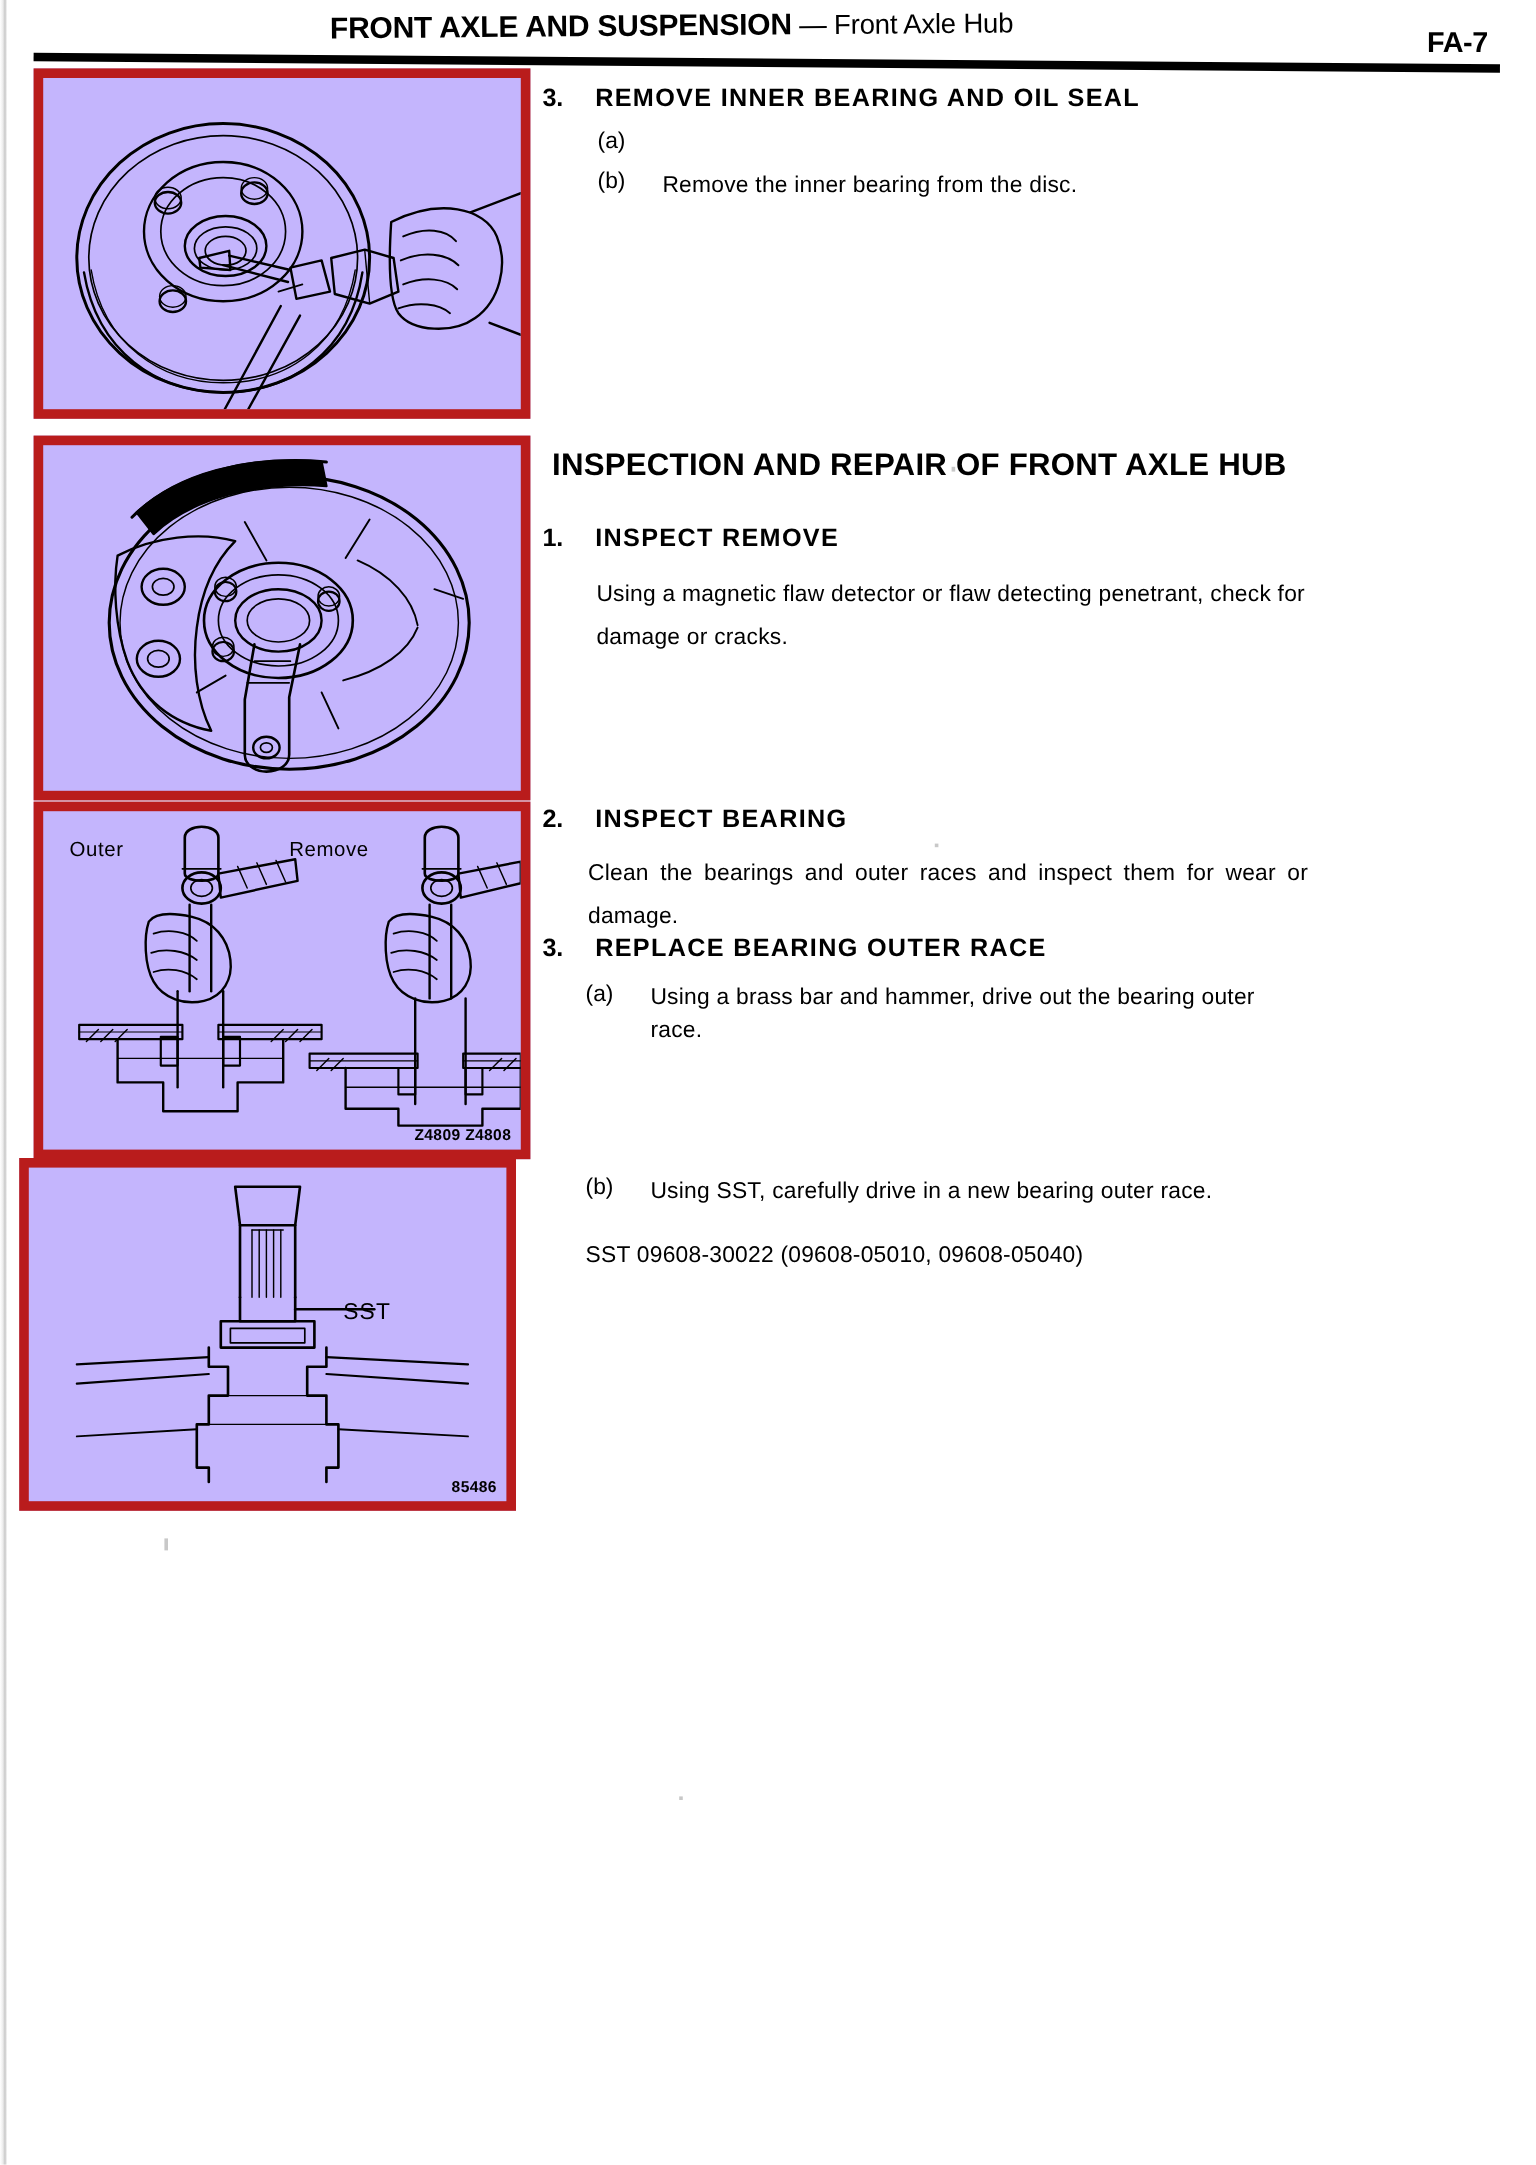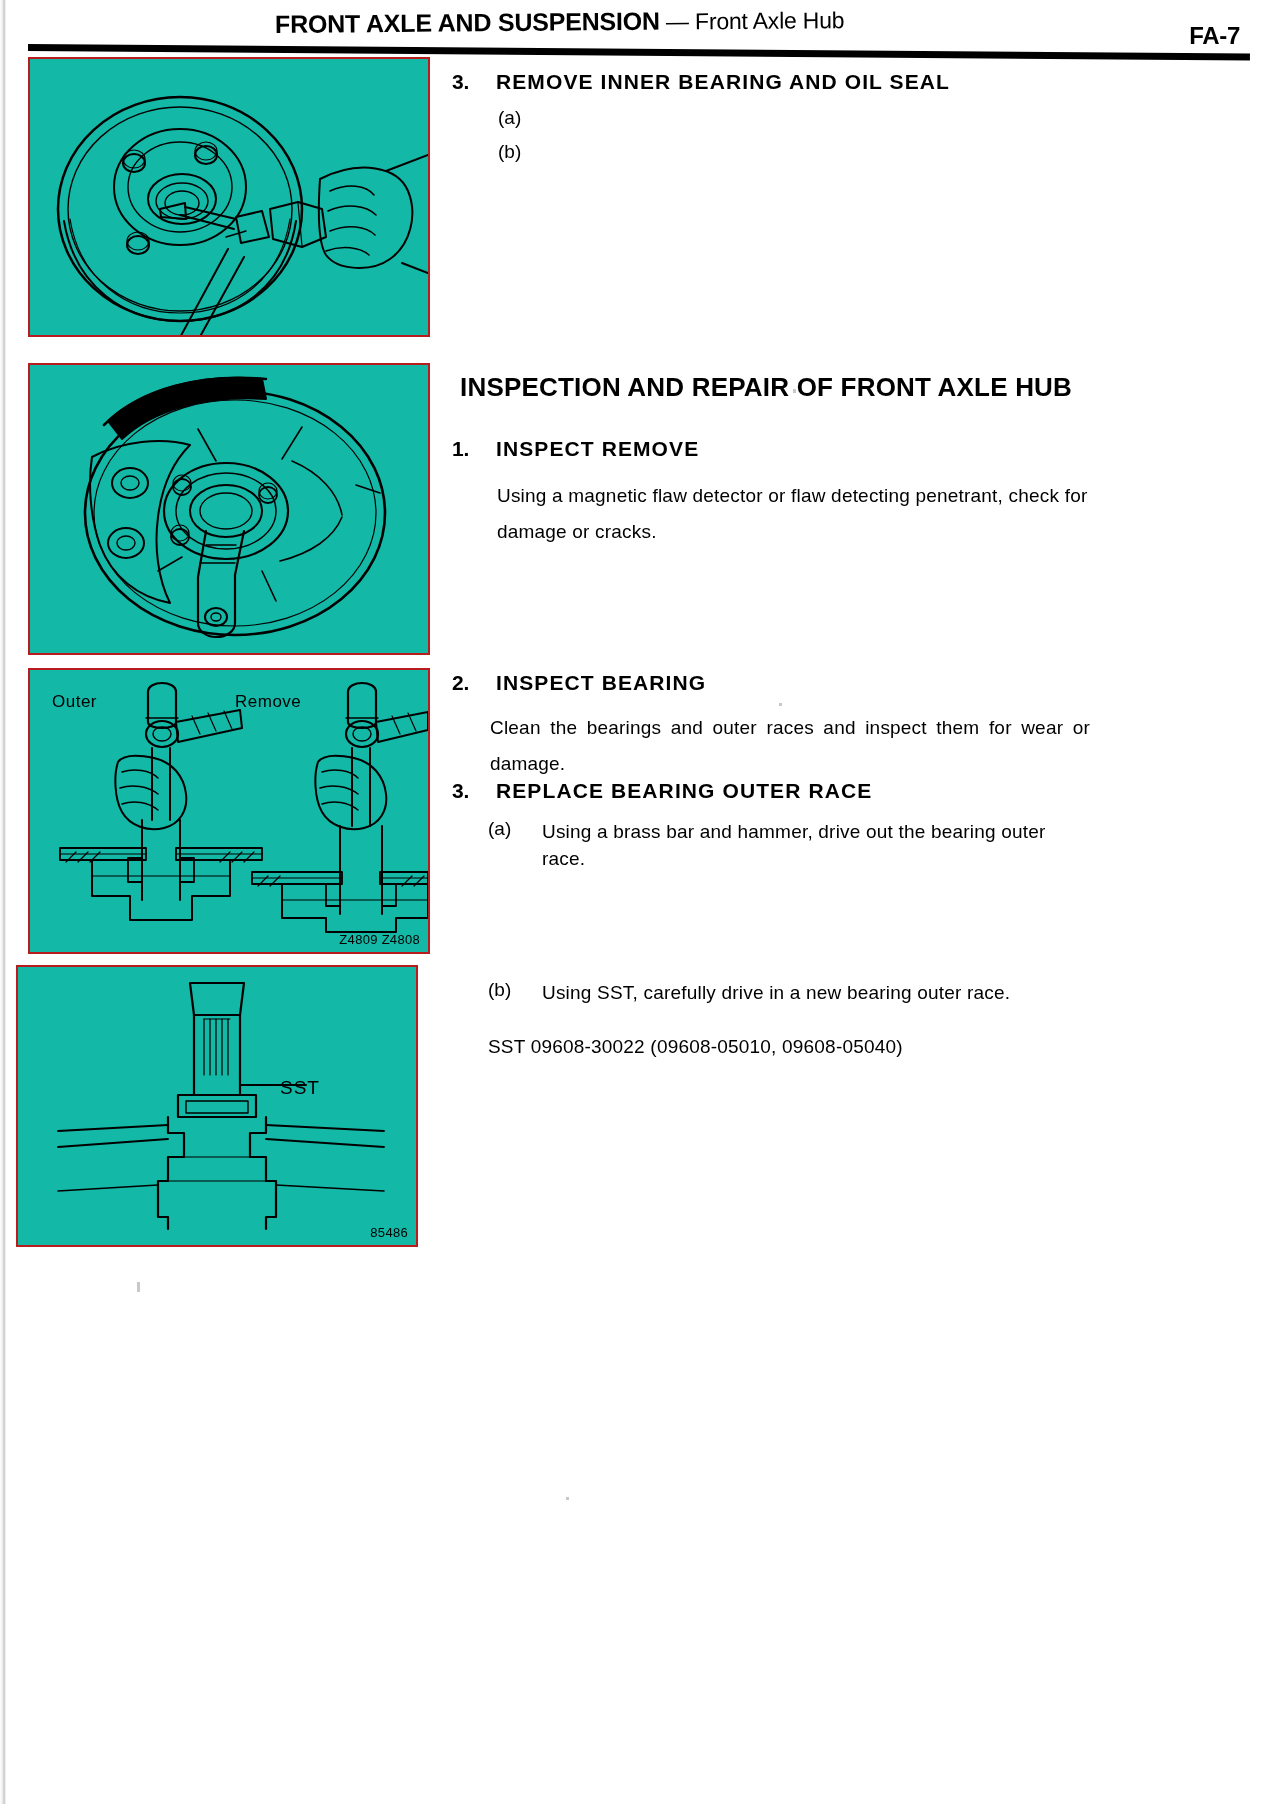--- a/index.html
+++ b/index.html
@@ -62,43 +62,43 @@
     left: 28px; top: 44px;
     width: 1222px; height: 7px;
     background: #000;
     transform: rotate(0.45deg);
     transform-origin: left center;
   }
 
   
   .fig {
     position: absolute;
-    border: 2px solid #b91c1c;
-    background: #14b8a6;
+    border: 8px solid #b91c1c;
+    background: #c4b5fd;
     overflow: hidden;
   }
   #fig-1 { left: 28px; top: 57px;   width: 398px; height: 276px; }
   #fig-2 { left: 28px; top: 363px;  width: 398px; height: 288px; }
   #fig-3 { left: 28px; top: 668px;  width: 398px; height: 282px; }
   #fig-4 { left: 16px; top: 965px;  width: 398px; height: 278px; }
 
   .fig svg { display: block; width: 100%; height: 100%; }
 
   .fig-label {
     position: absolute;
     font-size: 17px;
     font-family: "Liberation Sans", sans-serif;
     letter-spacing: .5px;
   }
   .fig-code {
     position: absolute;
     font-size: 13px;
     font-family: "Liberation Sans", sans-serif;
     letter-spacing: .3px;
-    font-weight: normal;
+    font-weight: bold;
   }
   .step {
     position: absolute;
     display: flex;
     width: 640px;
   }
   .step-num {
     width: 44px;
     flex: 0 0 44px;
     font-size: 21px;
@@ -375,20 +375,21 @@
   <div class="step-num">3.</div>
   <div class="step-title">REMOVE INNER BEARING AND OIL SEAL</div>
 </div>
 
 <div class="sub" style="left:498px; top:107px;">
   <div class="sub-mark">(a)</div>
 </div>
 
 <div class="sub" style="left:498px; top:141px;">
   <div class="sub-mark">(b)</div>
+  <div class="sub-text">Remove the inner bearing from the disc.</div>
 </div>
 
 <div class="section-head" style="left:460px; top:372px; width:620px;">INSPECTION AND REPAIR OF FRONT AXLE HUB</div>
 
 <div class="step" style="left:452px; top:437px;">
   <div class="step-num">1.</div>
   <div class="step-title">INSPECT REMOVE</div>
 </div>
 <div class="para" style="left:497px; top:478px; width:604px;">Using a magnetic flaw detector or flaw detecting penetrant, check for damage or cracks.</div>
 

